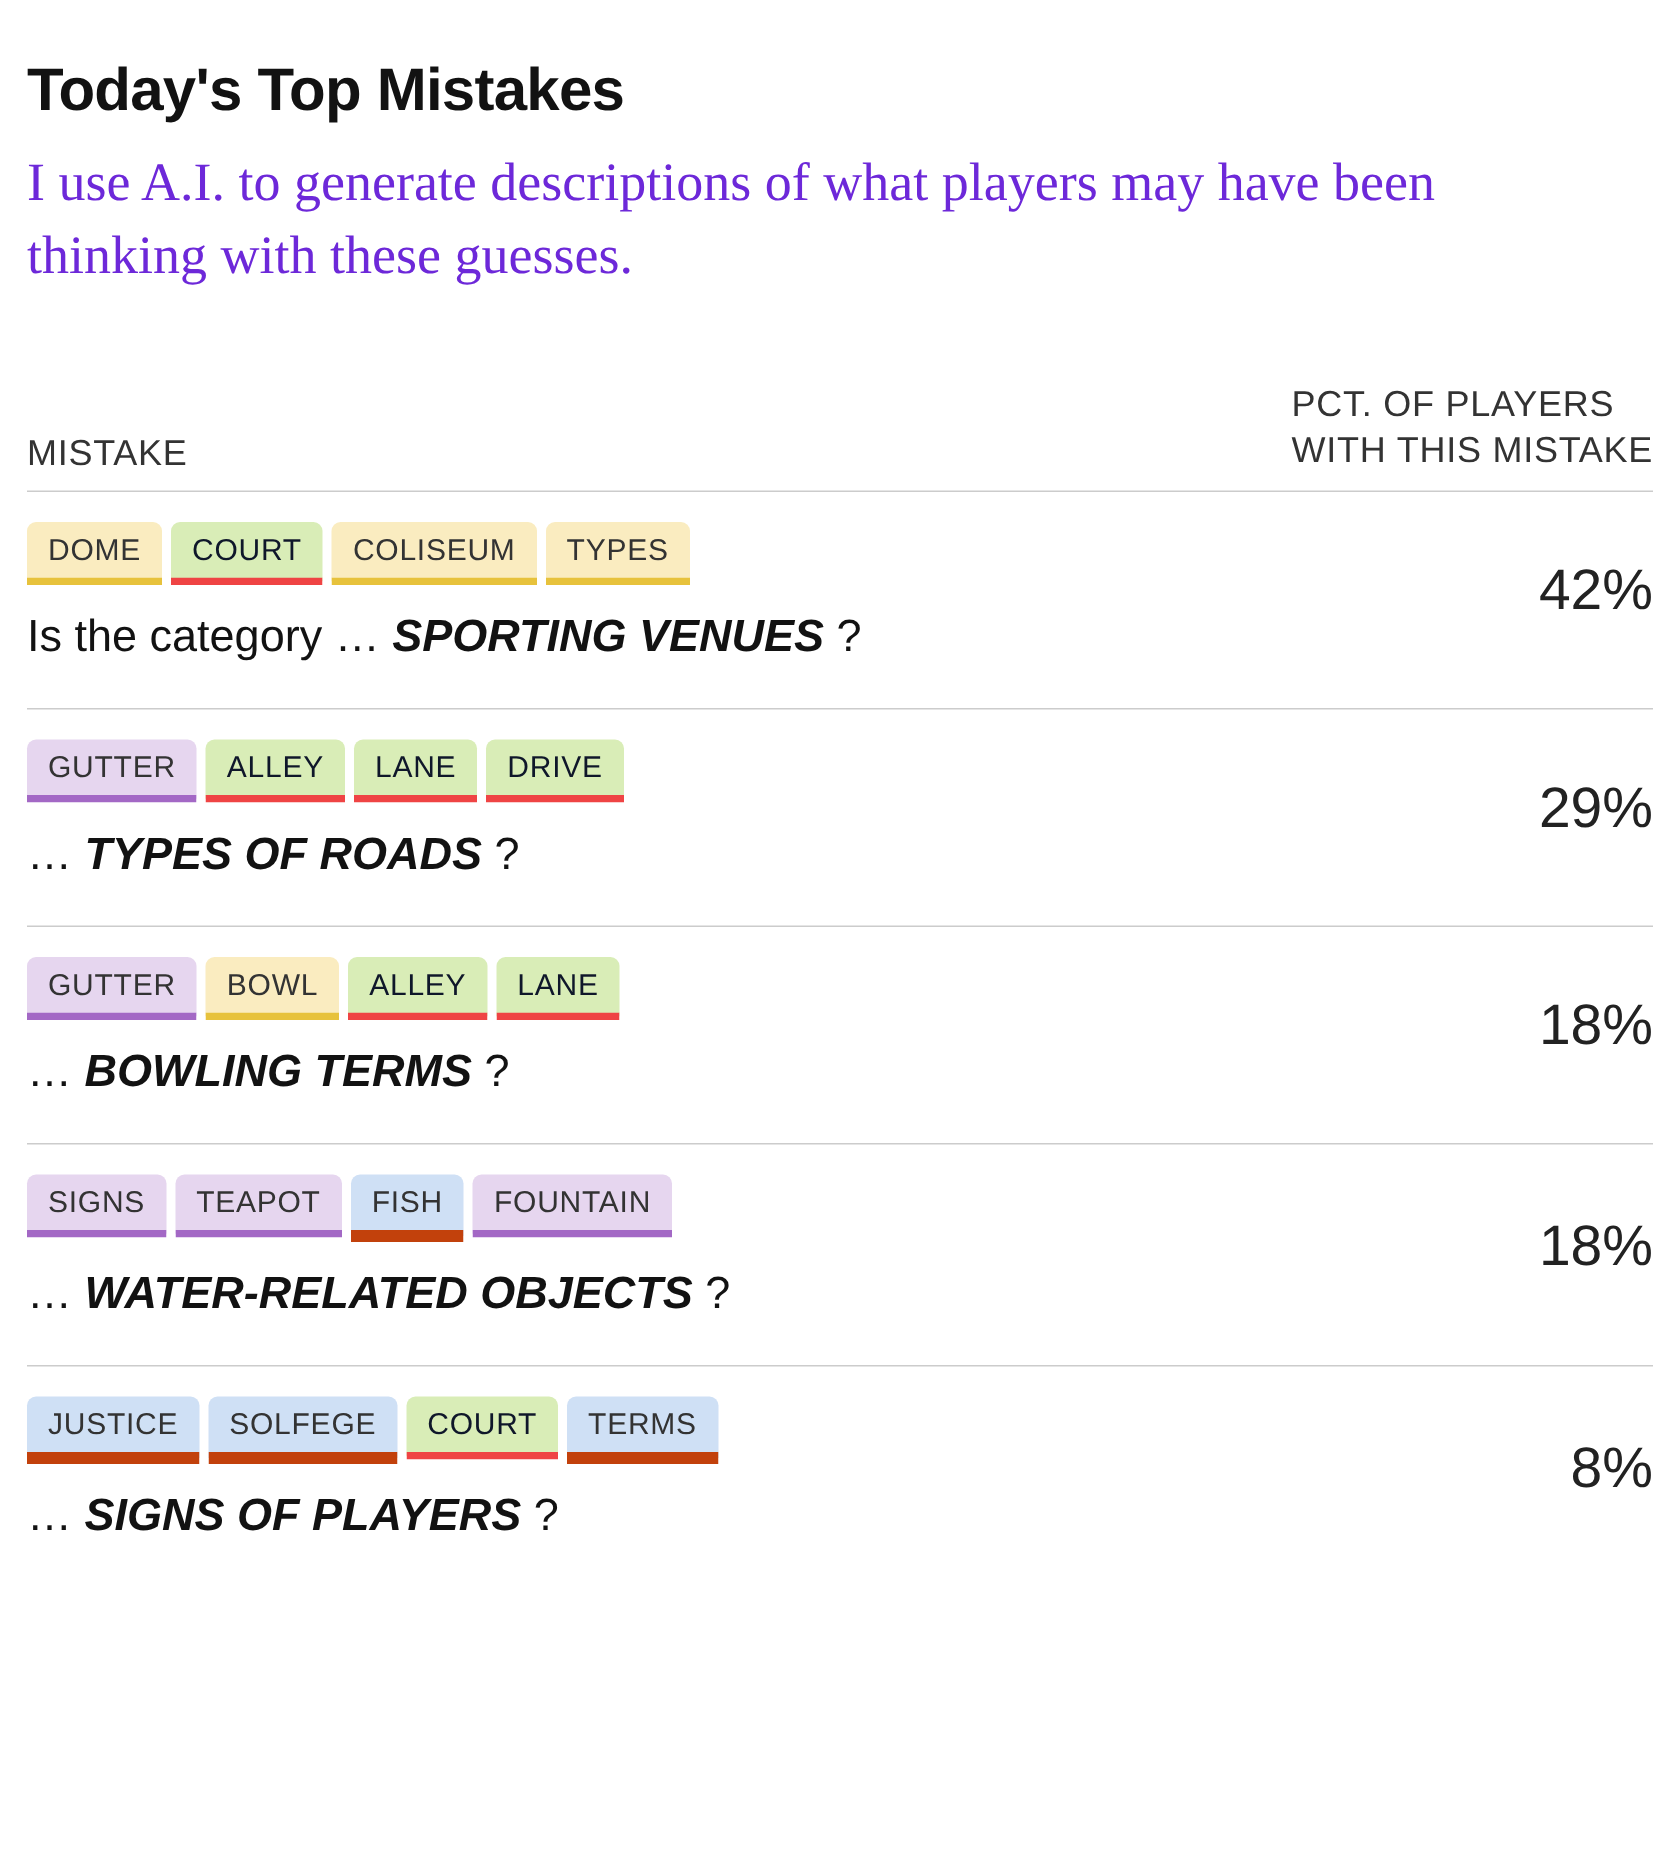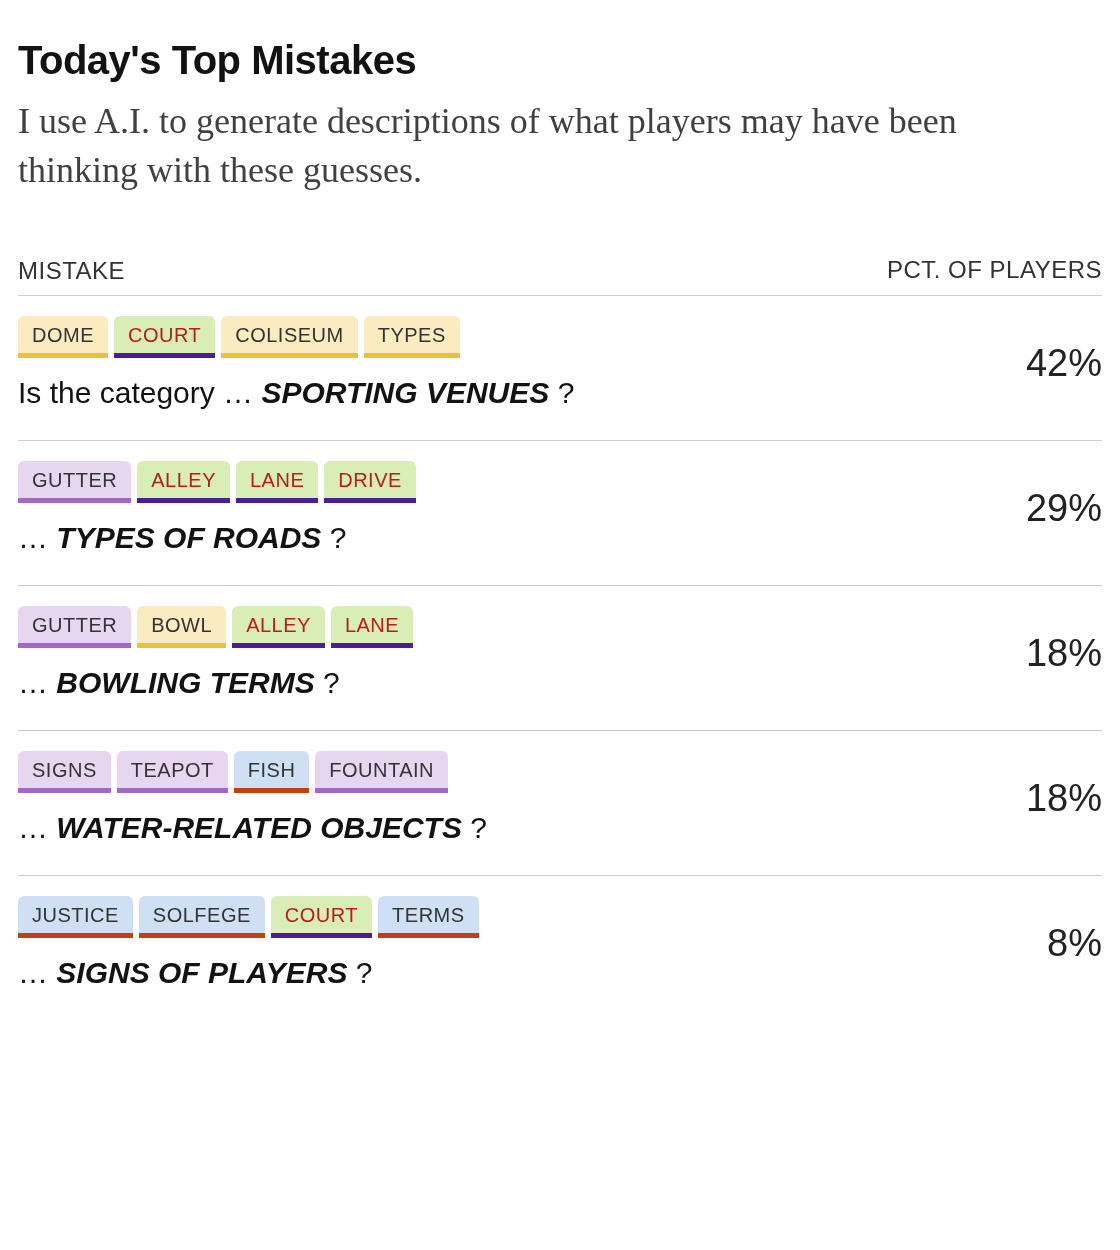--- a/index.html
+++ b/index.html
@@ -14,21 +14,21 @@
   h1.title {
     font-family: "Helvetica Neue", Helvetica, Arial, sans-serif;
     font-weight: 800;
     font-size: 40px;
     margin: 20px 0 14px 0;
     letter-spacing: -0.5px;
   }
   .intro {
     font-size: 36px;
     line-height: 1.35;
-    color: #404040;
+    color: #6d28d9;
     margin: 0 0 60px 0;
     max-width: 1060px;
   }
   .table-header {
     display: flex;
     justify-content: space-between;
     align-items: flex-end;
     font-family: "Helvetica Neue", Helvetica, Arial, sans-serif;
     font-size: 24px;
     letter-spacing: 0.5px;
@@ -60,42 +60,43 @@
     font-family: "Helvetica Neue", Helvetica, Arial, sans-serif;
     font-size: 20px;
     letter-spacing: 0.5px;
     padding: 8px 14px 6px 14px;
     margin-right: 6px;
     border-radius: 6px 6px 0 0;
     position: relative;
     box-sizing: border-box;
   }
   .tile.yellow { background: #faecc0; border-bottom: 5px solid #e7c23c; color: #333; }
-  .tile.green  { background: #d9edb7; border-bottom: 5px solid #4c1d95; color: #b91c1c; }
+  .tile.green  { background: #d9edb7; border-bottom: 5px solid #ef4444; color: #0f172a; }
   .tile.purple { background: #e6d6ef; border-bottom: 5px solid #a368c5; color: #333; text-align: center; }
-  .tile.blue   { background: #cfe0f5; border-bottom: 5px solid #c2410c; color: #333; }
+  .tile.blue   { background: #cfe0f5; border-bottom: 8px solid #c2410c; color: #333; }
   .guess {
     font-family: "Helvetica Neue", Helvetica, Arial, sans-serif;
     font-size: 30px;
     color: #121212;
   }
   .guess .prefix { font-weight: 400; }
   .guess .category { font-weight: 700; font-style: italic; }
   .guess .qmark { font-weight: 400; }
 </style>
 </head>
 <body>
 
 <h1 class="title">Today's Top Mistakes</h1>
 <p class="intro">I use A.I. to generate descriptions of what players may have been thinking with these guesses.</p>
 
 <div class="table-header">
   <div>MISTAKE</div>
   <div class="hdr-right">
     <div>PCT. OF PLAYERS</div>
+    <div>WITH THIS MISTAKE</div>
   </div>
 </div>
 
 <div id="rows-container">
     <div class="row">
       <div class="left">
         <div class="tiles"><span class="tile yellow">DOME</span><span class="tile green">COURT</span><span class="tile yellow">COLISEUM</span><span class="tile yellow">TYPES</span></div>
         <div class="guess"><span class="prefix">Is the category … </span><span class="category">SPORTING VENUES</span><span class="qmark"> ?</span></div>
       </div>
       <div class="pct">42%</div>

